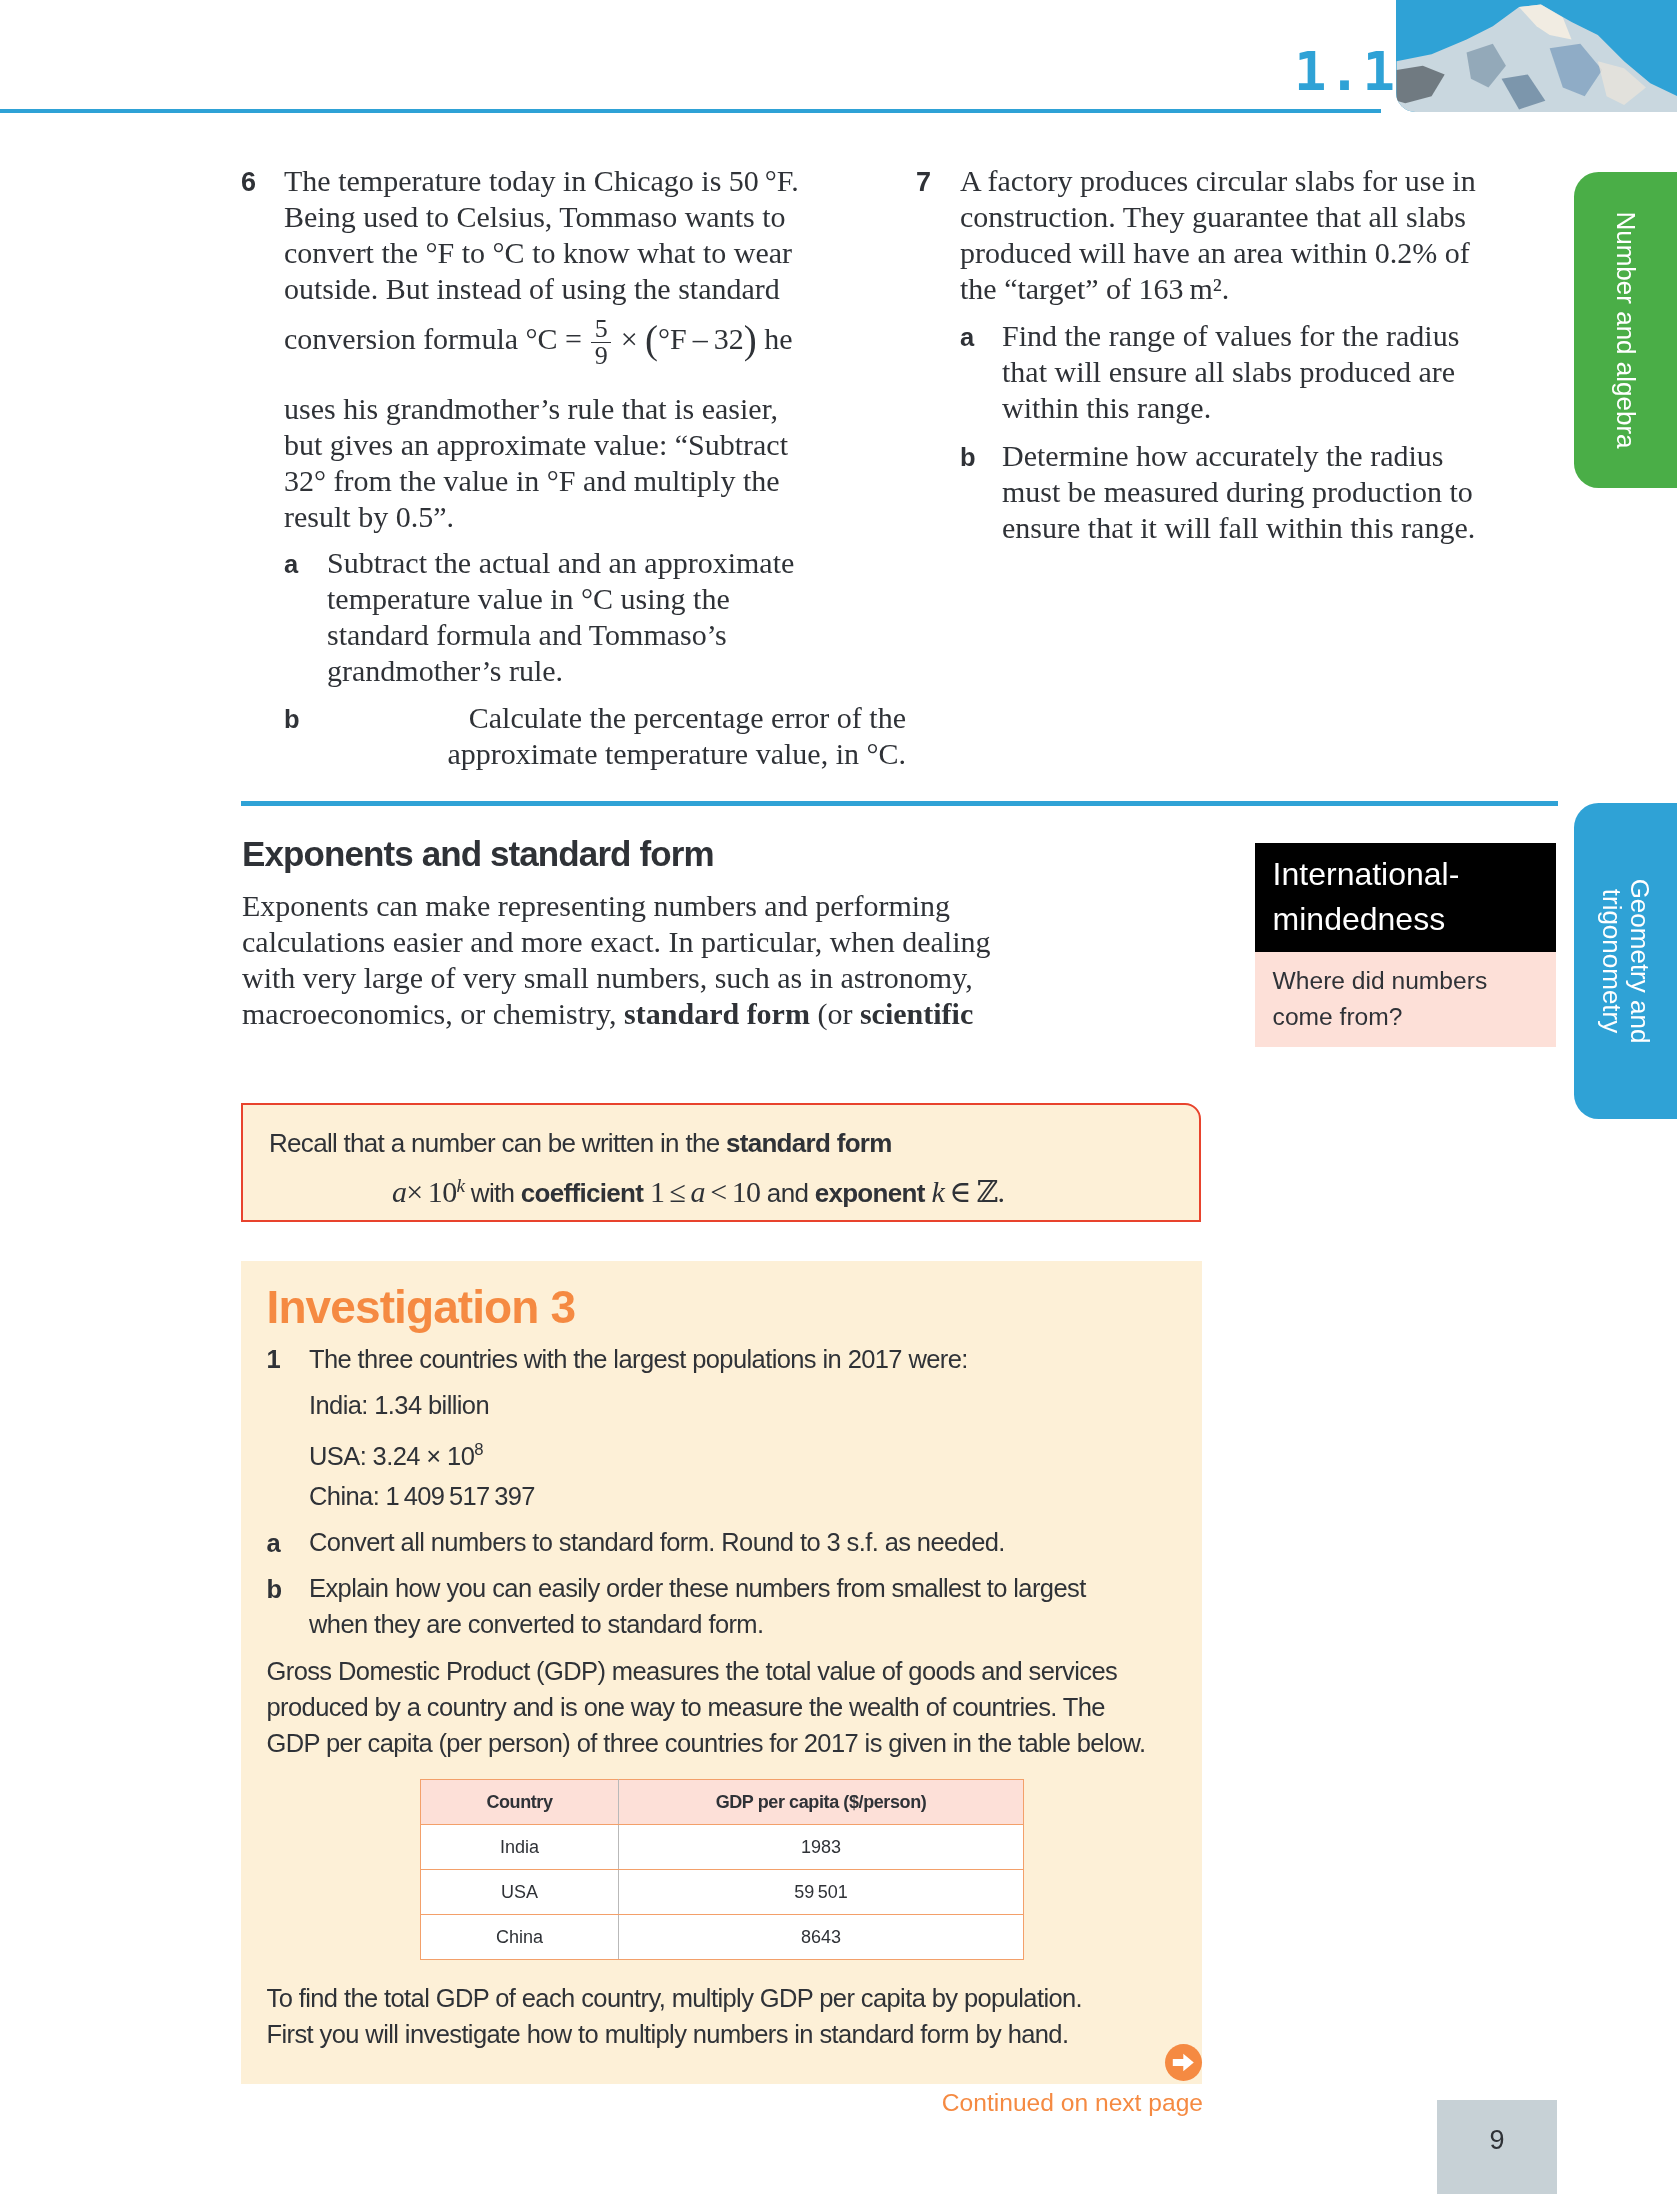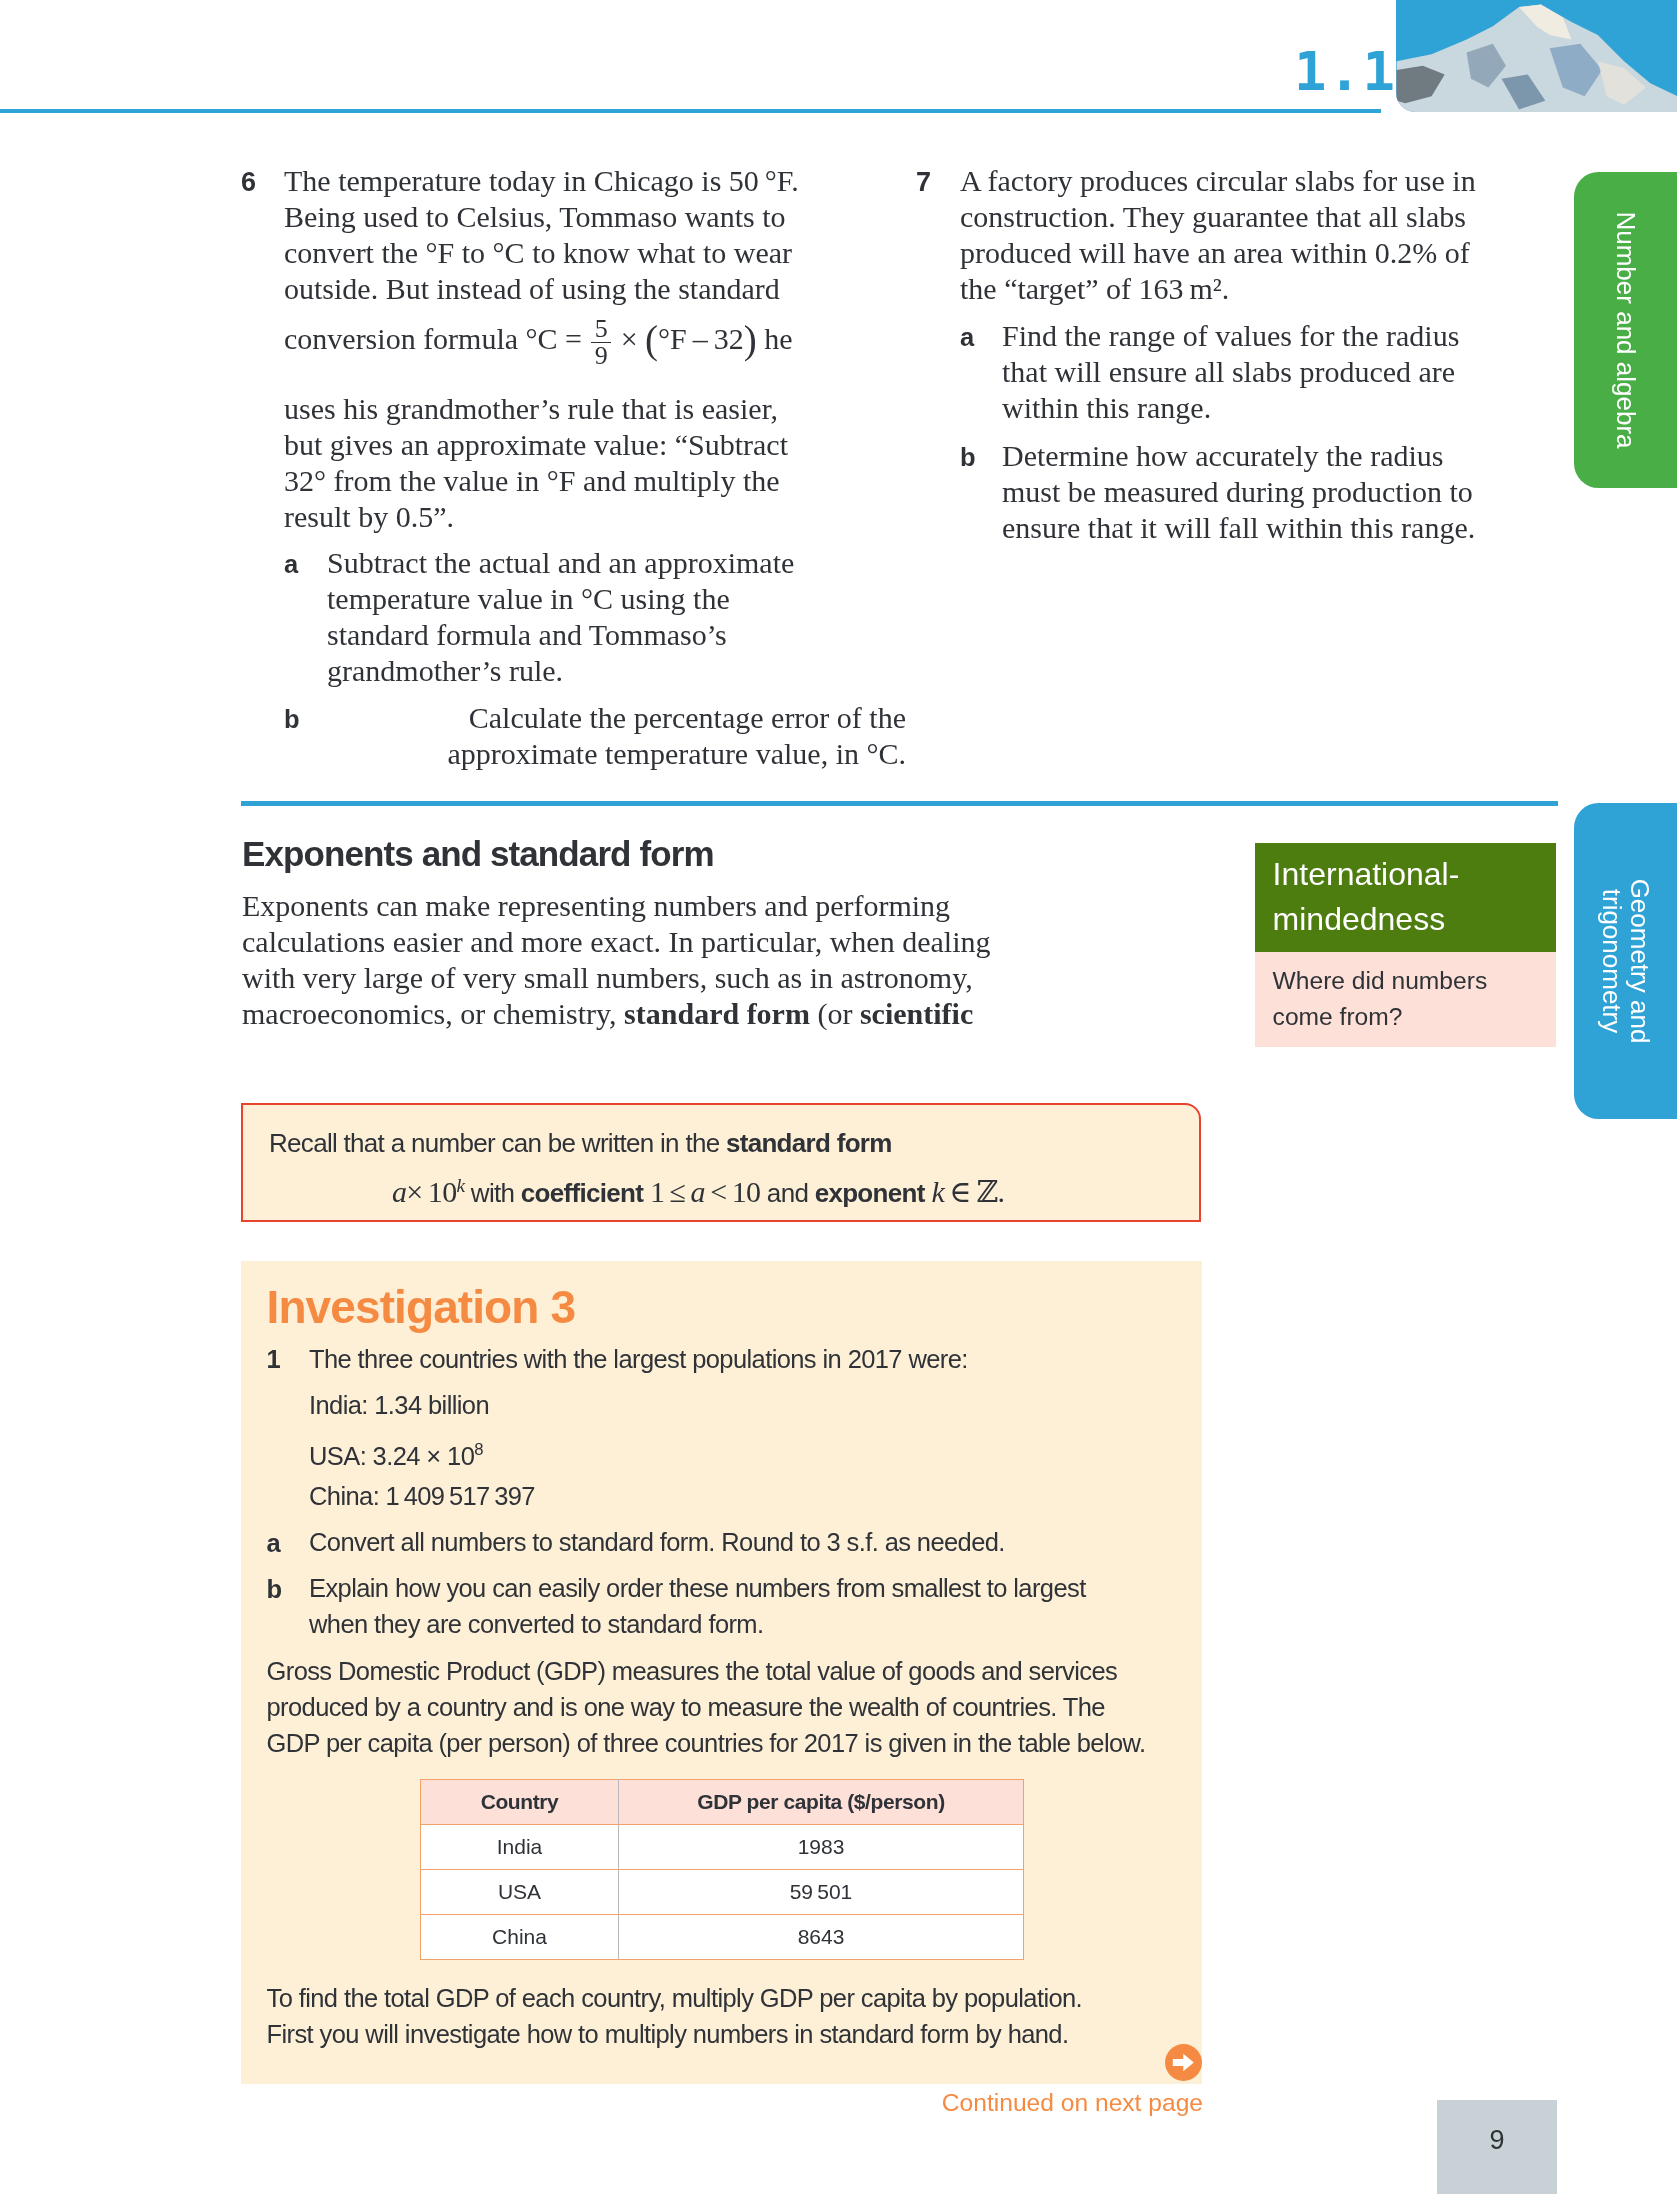--- a/index.html
+++ b/index.html
@@ -27,38 +27,38 @@
   .paren { font-size:39px; vertical-align:-3.5px; }
 
   
   #section-rule { position:absolute; left:241px; top:801px; width:1317px; height:5.3px; background:#2fa2d6; }
 
   #section-title { position:absolute; left:242px; top:834px; font-family:"Liberation Sans","DejaVu Sans",sans-serif; font-weight:bold; font-size:35px; letter-spacing:-0.9px; color:#2f3237; }
   #intro { position:absolute; left:242px; top:888px; width:860px; font-family:"Liberation Serif","DejaVu Serif",serif; font-size:30px; line-height:36px; color:#2f3237; }
 
   
   #im-box { position:absolute; left:1255px; top:843px; width:301px; }
-  #im-head { background:#4d7c0f; color:#fff; font-family:"Liberation Sans","DejaVu Sans",sans-serif; font-size:32px; line-height:45px; padding:8.8px 17.6px 10.5px 17.6px; }
+  #im-head { background:#000000; color:#fff; font-family:"Liberation Sans","DejaVu Sans",sans-serif; font-size:32px; line-height:45px; padding:8.8px 17.6px 10.5px 17.6px; }
   #im-body { background:#fde0d8; color:#2f3237; font-family:"Liberation Sans","DejaVu Sans",sans-serif; font-size:24.6px; line-height:36px; padding:10.5px 17.6px 12.3px 17.6px; }
 
   
   #recall { position:absolute; left:241px; top:1103px; width:960px; height:119px; box-sizing:border-box; border:2.6px solid #e8432d; border-top-right-radius:16px; background:#fdf0d7; }
   #recall-line1 { position:absolute; left:26px; top:23px; font-family:"Liberation Sans","DejaVu Sans",sans-serif; font-size:26px; letter-spacing:-0.7px; color:#2f3237; }
   #recall-line2 { position:absolute; left:149px; top:69px; font-family:"Liberation Sans","DejaVu Sans",sans-serif; font-size:26px; letter-spacing:-0.7px; color:#2f3237; }
   .math-i { font-family:"Liberation Serif","DejaVu Serif",serif; font-style:italic; font-size:30px; }
   .math { font-family:"Liberation Serif","DejaVu Serif",serif; font-size:30px; }
   b { font-weight:bold; }
 
   
   #invest { position:absolute; left:241px; top:1261px; width:961px; height:823px; background:#fdf0d7; }
   #invest-title { position:absolute; left:25.5px; top:19.3px; font-family:"Liberation Sans","DejaVu Sans",sans-serif; font-weight:bold; font-size:46px; letter-spacing:-0.9px; color:#f58a42; }
   .inv { position:absolute; font-family:"Liberation Sans","DejaVu Sans",sans-serif; font-size:25.5px; letter-spacing:-0.6px; color:#2f3237; line-height:36px; }
   .inv-lbl { position:absolute; font-family:"Liberation Sans","DejaVu Sans",sans-serif; font-weight:bold; font-size:25.5px; color:#2f3237; }
 
-  #gdp-table { position:absolute; left:179px; top:518px; border-collapse:collapse; background:#fff; font-family:"Liberation Sans","DejaVu Sans",sans-serif; font-size:21px; color:#2f3237; }
+  #gdp-table { position:absolute; left:179px; top:518px; border-collapse:collapse; background:#fff; font-family:"Liberation Sans","DejaVu Sans",sans-serif; font-size:18px; color:#2f3237; }
   #gdp-table th, #gdp-table td { border:1.8px solid #f3a06a; height:44px; text-align:center; padding:0; }
   #gdp-table th { background:#fde0d8; font-weight:bold; letter-spacing:-0.4px; }
   #gdp-table th.c1, #gdp-table td.c1 { width:197px; border-right:1.8px solid #b9b9b9; }
   #gdp-table th.c2, #gdp-table td.c2 { width:404px; }
 
   #next-arrow { position:absolute; left:1165px; top:2044px; width:37px; height:37px; border-radius:50%; background:#f58a42; }
   #next-arrow svg { position:absolute; left:6.1px; top:8px; }
   #continued { position:absolute; left:926px; top:2089px; width:277px; text-align:right; font-family:"Liberation Sans","DejaVu Sans",sans-serif; font-size:24.6px; color:#f58a42; }
 
   #page-num-box { position:absolute; left:1437px; top:2100px; width:120px; height:95px; background:#c7d1d6; }

